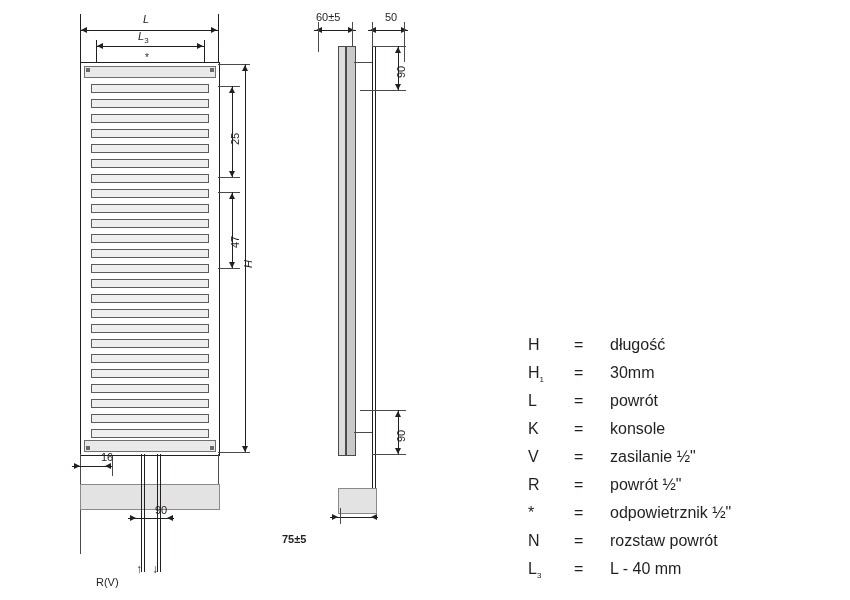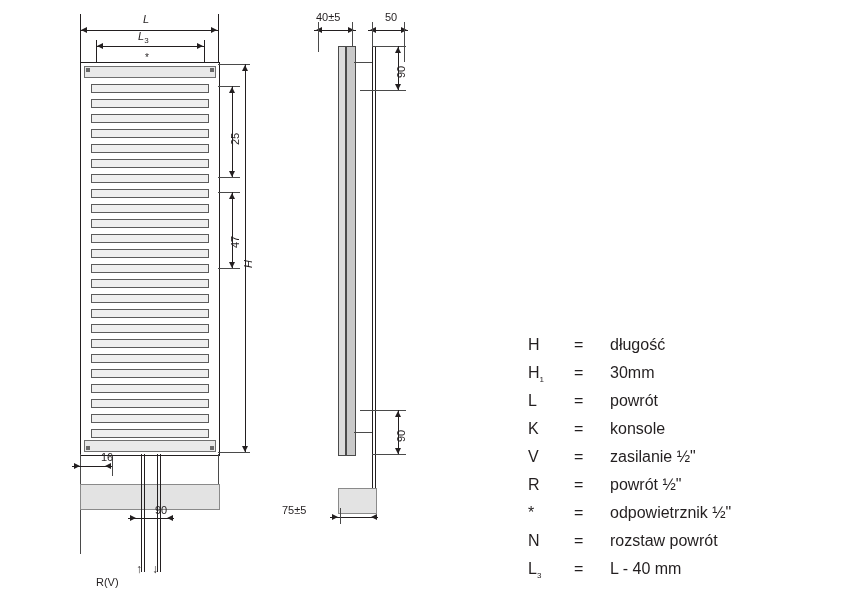--- a/index.html
+++ b/index.html
@@ -190,21 +190,21 @@
   <div class="conn-arrow" style="left:136px;top:562px;">↑</div>
   <div class="conn-arrow" style="left:152px;top:562px;">↓</div>
   <div class="conn-label" style="left:96px;top:576px;">R(V)</div>
   <div class="conn-label" style="left:178px;top:576px;margin-top:28px;">V(R)</div>
 
   <div class="hline" style="left:314px;top:30px;width:42px;"></div>
   <div class="ah ah-l" style="left:316px;top:27px;"></div>
   <div class="ah ah-r" style="left:348px;top:27px;"></div>
   <div class="vline thin" style="left:318px;top:22px;height:30px;"></div>
   <div class="vline thin" style="left:352px;top:22px;height:36px;"></div>
-  <div class="dim" style="left:316px;top:12px;">40±5</div>
+  <div class="dim" style="left:316px;top:12px;">60±5</div>
 
   <div class="hline" style="left:368px;top:30px;width:40px;"></div>
   <div class="ah ah-l" style="left:370px;top:27px;"></div>
   <div class="ah ah-r" style="left:401px;top:27px;"></div>
   <div class="vline thin" style="left:372px;top:22px;height:36px;"></div>
   <div class="vline thin" style="left:404px;top:22px;height:40px;"></div>
   <div class="dim" style="left:385px;top:12px;">50</div>
 
   <div class="side-strip" style="left:338px;top:46px;width:6px;height:408px;"></div>
   <div class="side-plate" style="left:346px;top:46px;width:8px;height:408px;"></div>
@@ -228,21 +228,21 @@
   <div class="ah ah-u" style="left:395px;top:411px;"></div>
   <div class="ah ah-d" style="left:395px;top:448px;"></div>
   <div class="dim rot" style="left:396px;top:442px;">90</div>
 
   <div class="floor" style="left:338px;top:488px;width:37px;height:24px;"></div>
 
   <div class="hline" style="left:330px;top:517px;width:48px;"></div>
   <div class="ah ah-r" style="left:332px;top:514px;"></div>
   <div class="ah ah-l" style="left:371px;top:514px;"></div>
   <div class="vline thin" style="left:340px;top:508px;height:16px;"></div>
-  <div class="dim" style="left:282px;top:505px;">75±5</div>
+  <div class="dim" style="left:282px;top:534px;font-weight:bold;">75±5</div>
 
   <div id="legend">
 
     <div class="leg-row">
       <div class="leg-sym"><span>H</span><span class="sub"></span></div>
       <div class="leg-eq">=</div>
       <div class="leg-txt">długość</div>
     </div>
 
     <div class="leg-row">

